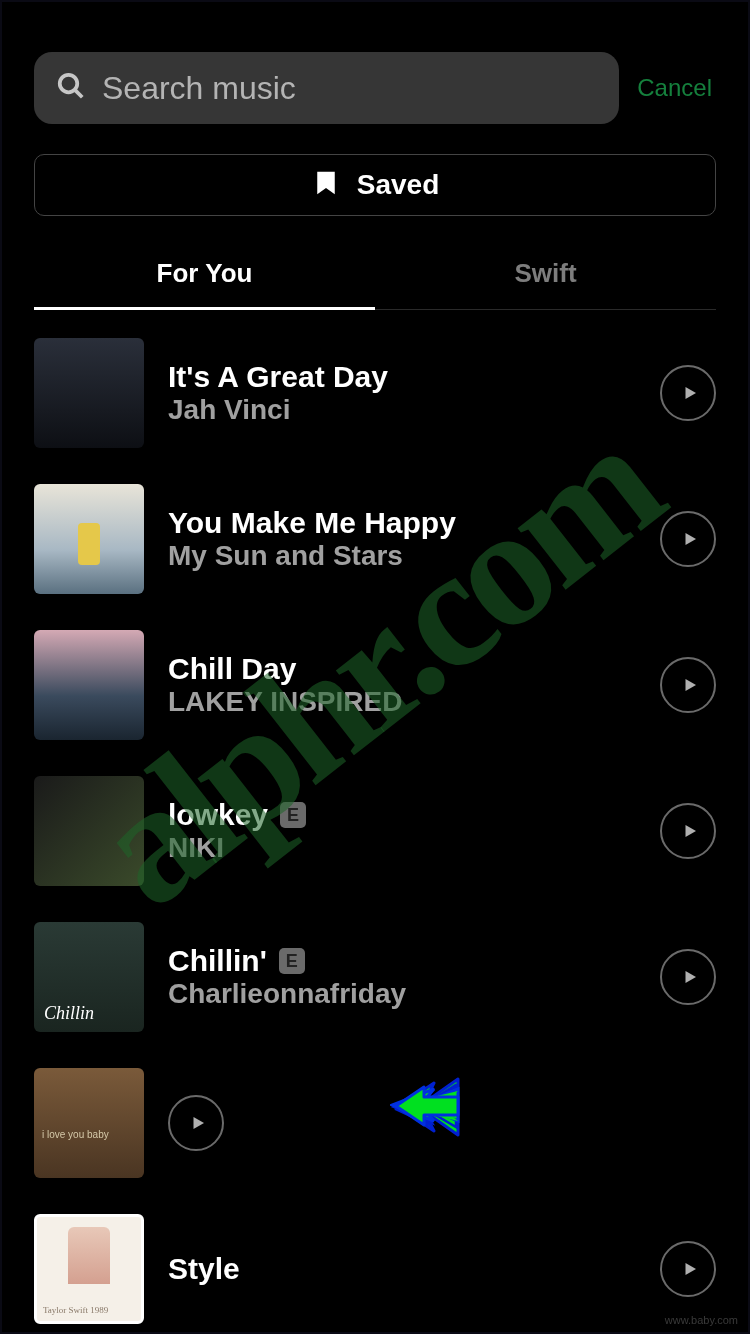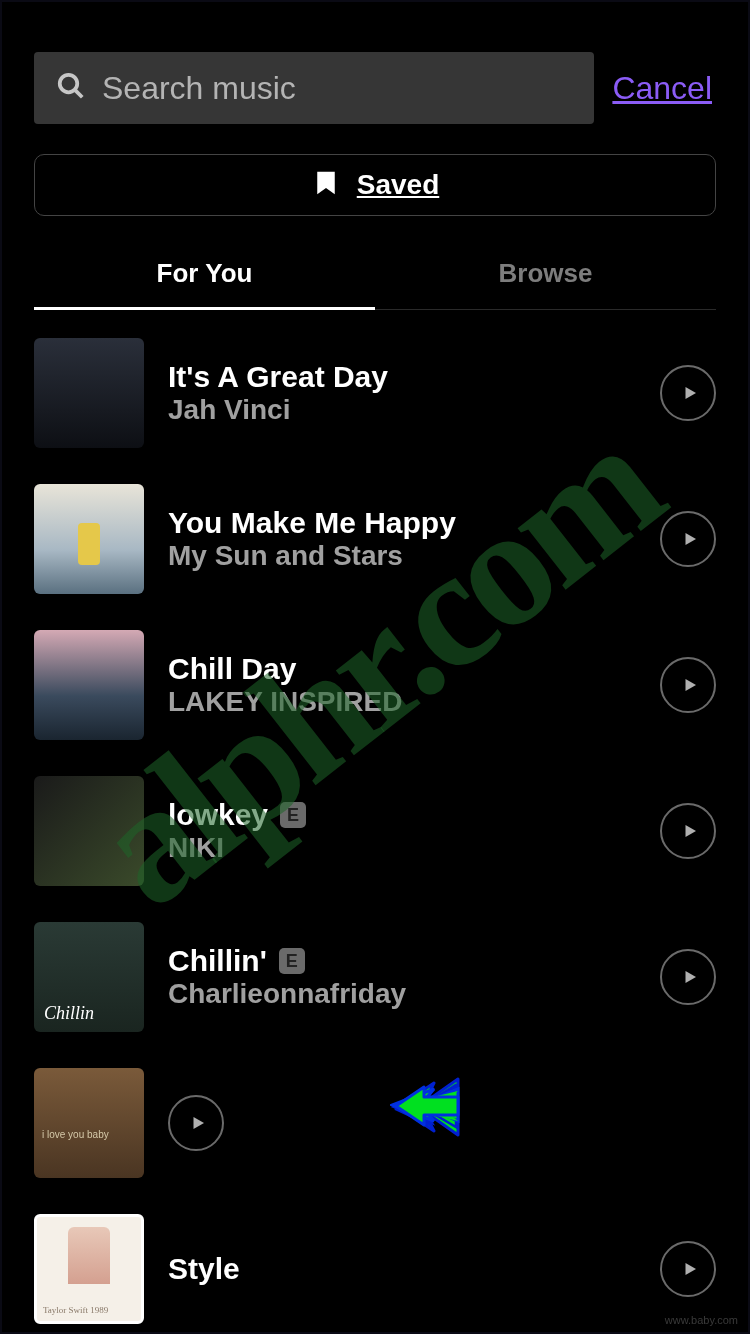--- a/index.html
+++ b/index.html
@@ -22,53 +22,51 @@
     }
     .search-row {
       display: flex;
       align-items: center;
       gap: 18px;
       margin-bottom: 30px;
     }
     .search-box {
       flex: 1;
       background: #363636;
-      border-radius: 4px;
+      border-radius: 18px;
       height: 72px;
       display: flex;
       align-items: center;
       padding: 0 22px;
       gap: 16px;
     }
     .search-icon svg {
       width: 30px;
       height: 30px;
       stroke: #c7c7c7;
     }
     .search-placeholder {
       color: #b4b4b4;
       font-size: 32px;
       font-weight: 400;
     }
     .cancel-link {
-      color: #8b5cf6;
-      font-size: 32px;
-      text-decoration: underline;
+      color: #15803d;
+      font-size: 24px;
       padding-right: 4px;
     }
     .saved-button {
       border: 1.5px solid #444;
       border-radius: 10px;
       height: 62px;
       display: flex;
       align-items: center;
       justify-content: center;
       gap: 16px;
       margin-bottom: 24px;
-      text-decoration: underline;
     }
     .bookmark-icon svg {
       width: 30px;
       height: 30px;
       fill: #fff;
     }
     .saved-label {
       font-size: 28px;
       font-weight: 600;
     }
@@ -226,21 +224,21 @@
     <span class="bookmark-icon">
       <svg viewBox="0 0 24 24">
           <path d="M5 3h14v18l-7-5-7 5V3z"></path>
         </svg>
     </span>
     <span class="saved-label">Saved</span>
   </div>
 
   <div class="tabs">
     <div class="tab active">For You</div>
-    <div class="tab">Browse</div>
+    <div class="tab">Swift</div>
   </div>
 
   <div class="track-list">
 
     <div class="track-row">
       <div class="album-art art-1"></div>
       <div class="track-info">
         <div class="track-title-row">
           <span class="track-title">It's A Great Day</span>
         </div>

